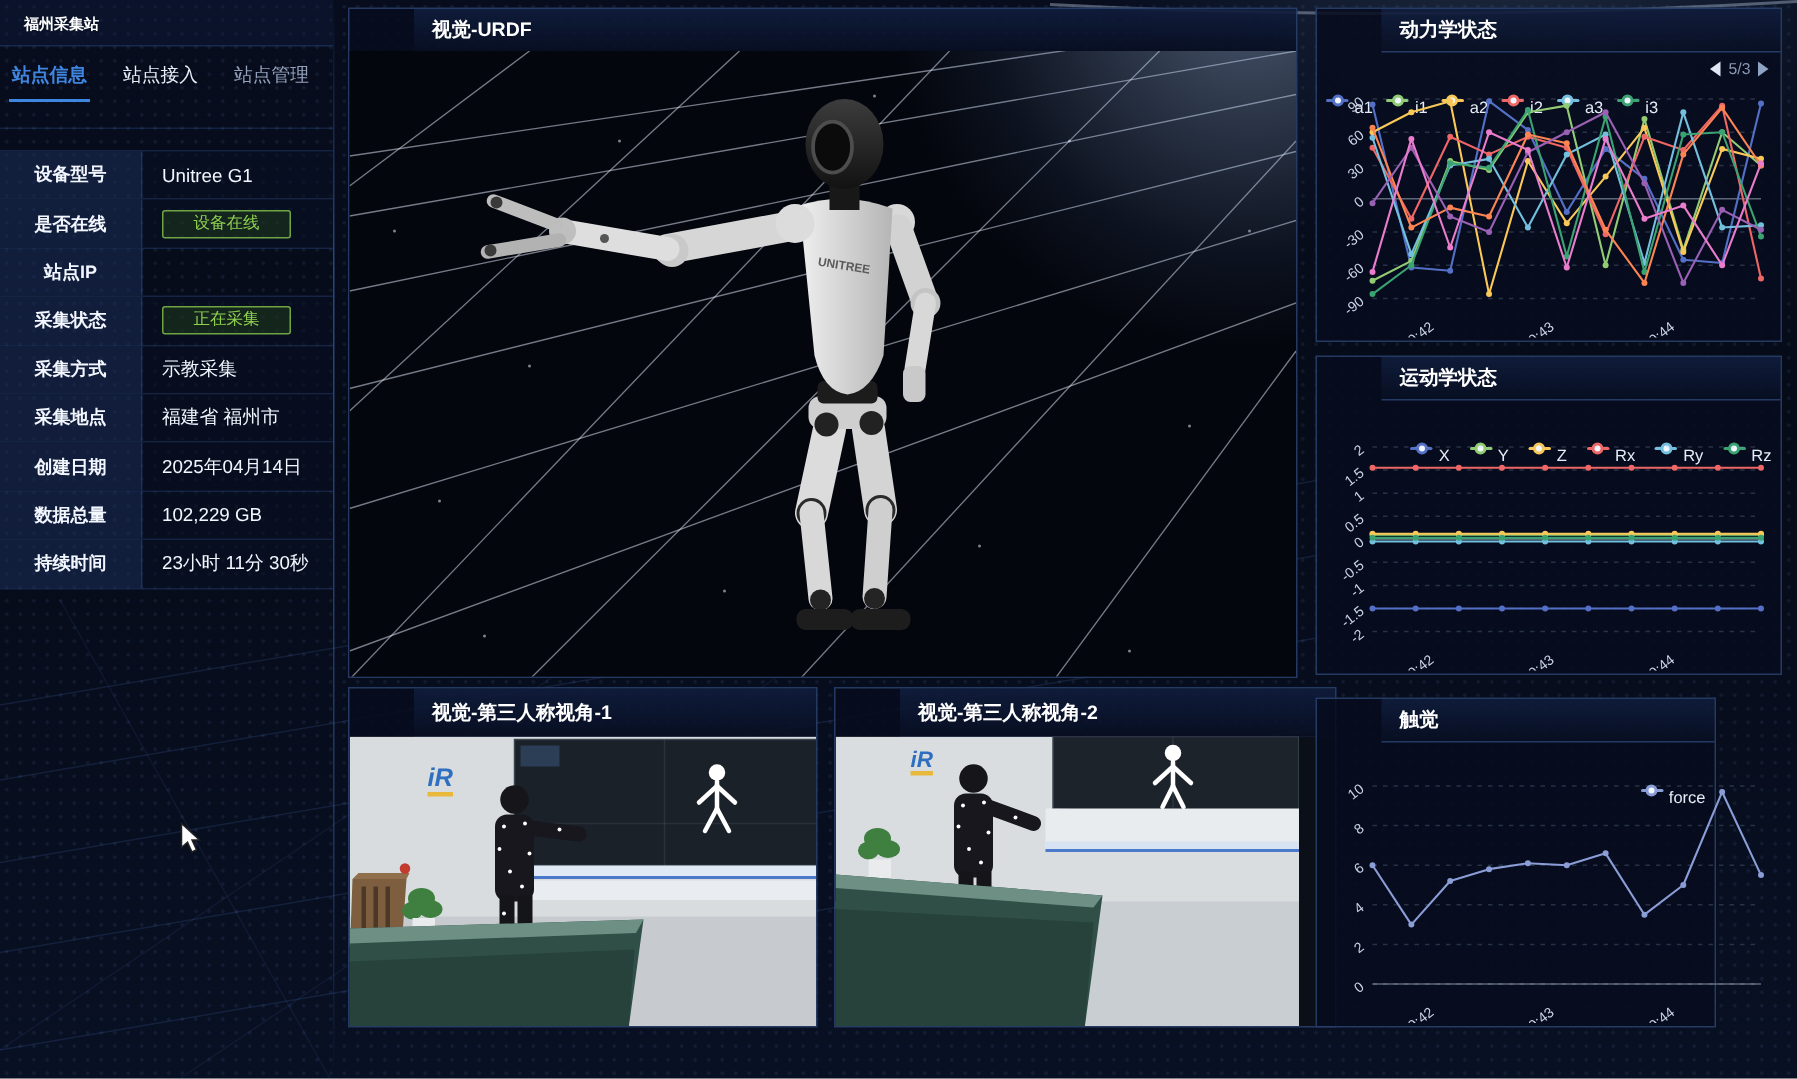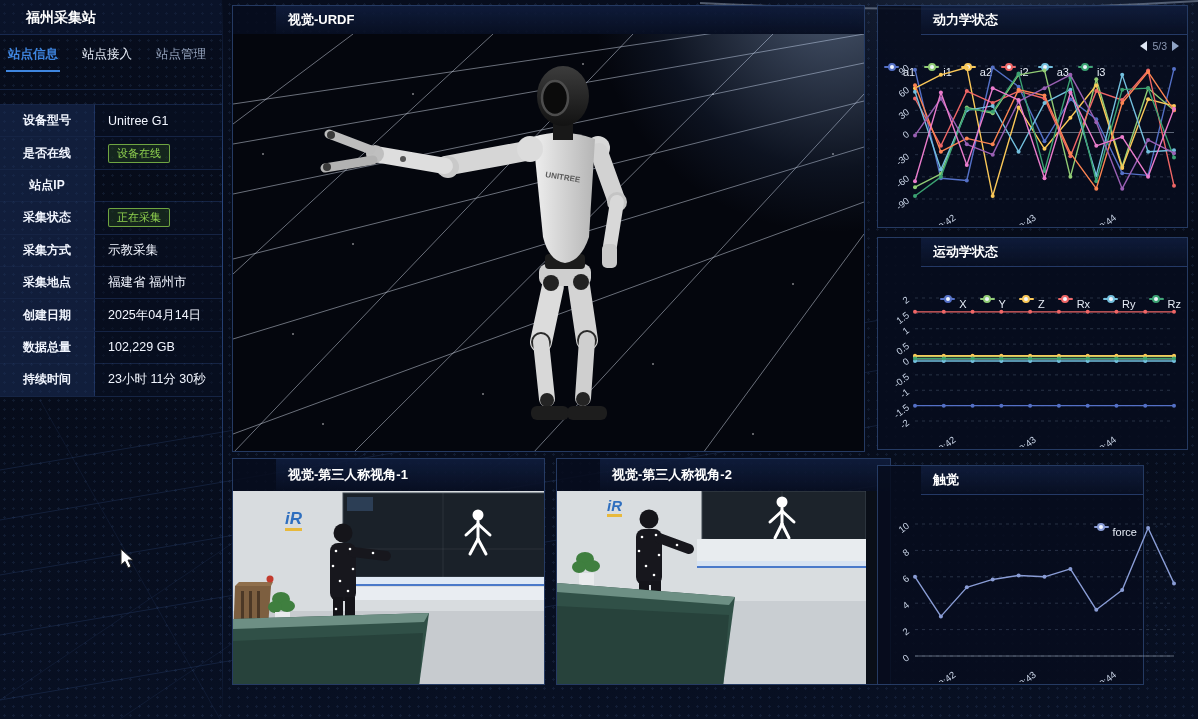--- a/index.html
+++ b/index.html
@@ -13,36 +13,36 @@
     background-image:radial-gradient(rgba(110,150,220,0.10) 1px,transparent 1.2px);
     background-size:9px 9px;}
   body::after{content:"";position:absolute;inset:0;pointer-events:none;z-index:1;
     background:radial-gradient(circle 420px at 84% -14%,rgba(150,190,240,.20),rgba(90,130,200,.05) 55%,transparent 70%);}
   .bg-decor{position:absolute;inset:0;z-index:0;}
   .v-divider{position:absolute;left:222px;top:0;bottom:0;width:1px;z-index:1;
     background:linear-gradient(180deg,rgba(70,120,210,0),rgba(70,120,210,.55) 25%,rgba(70,120,210,.35) 80%,transparent);}
 
   
   .sidebar{position:absolute;left:0;top:0;width:222px;z-index:2;}
-  .sidebar h1{margin:0;padding:9px 26px 7px;font-size:14px;font-weight:bold;color:#fff;
+  .sidebar h1{margin:0;padding:9px 16px 7px;font-size:10px;font-weight:bold;color:#fff;
     border-bottom:1px solid rgba(60,100,180,.28);background:rgba(18,32,66,.35);}
   .tabs{display:flex;gap:24px;padding:11px 8px 26px;border-bottom:1px solid rgba(60,100,180,.25);}
   .tab{font-size:12.5px;color:#e8eef8;cursor:pointer;position:relative;white-space:nowrap;}
   .tab.active{color:#3f86e0;font-weight:bold;}
   .tab.active::after{content:"";position:absolute;left:-2px;right:-2px;bottom:-9px;height:2px;background:#3f86e0;}
   .tab.dim{color:#93a1ba;}
   .info-table{margin-top:14px;border-top:1px solid rgba(60,100,180,.28);}
   .irow{display:flex;height:31.4px;border-bottom:1px solid rgba(60,100,180,.28);}
   .ilabel{width:94px;display:flex;align-items:center;justify-content:center;
     background:rgba(30,50,96,.48);border-right:1px solid rgba(60,100,180,.28);
     font-size:12px;font-weight:bold;color:#f2f6ff;}
   .ivalue{flex:1;display:flex;align-items:center;padding-left:13px;font-size:12.5px;
     background:rgba(8,16,36,.5);color:#f2f6ff;}
   .badge{font-size:11px;color:#8fd14f;border:1px solid rgba(143,209,79,.75);
-    background:rgba(70,125,25,.22);padding:1px 8px;border-radius:2px;line-height:15px;}
+    background:rgba(70,125,25,.22);padding:1px 20px;border-radius:2px;line-height:15px;}
 
   
   .panel{position:absolute;z-index:2;background:rgba(7,13,30,.88);
     border:1px solid rgba(76,116,185,.45);box-sizing:border-box;padding-left:43px;}
   .panel > header{height:28px;line-height:28px;padding:0 12px;font-size:13px;font-weight:bold;color:#fff;
     border-bottom:1px solid rgba(76,116,185,.35);
     background:linear-gradient(180deg,rgba(30,55,110,.35),rgba(15,28,60,.15));}
   .urdf{left:232px;top:5px;width:633px;height:447px;}
   .urdf-body{position:absolute;left:0;top:28px;right:0;bottom:0;overflow:hidden;background:#04060d;}
   .urdf-body::before{content:"";position:absolute;inset:0;pointer-events:none;

